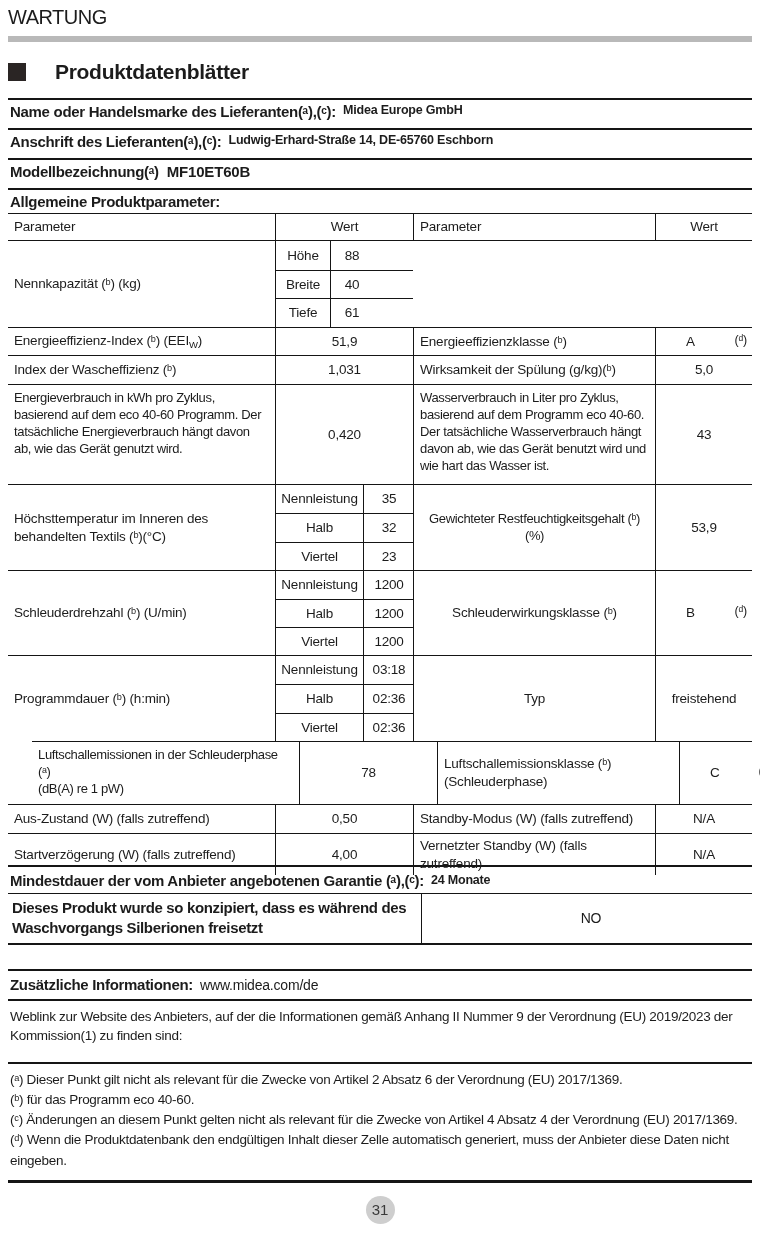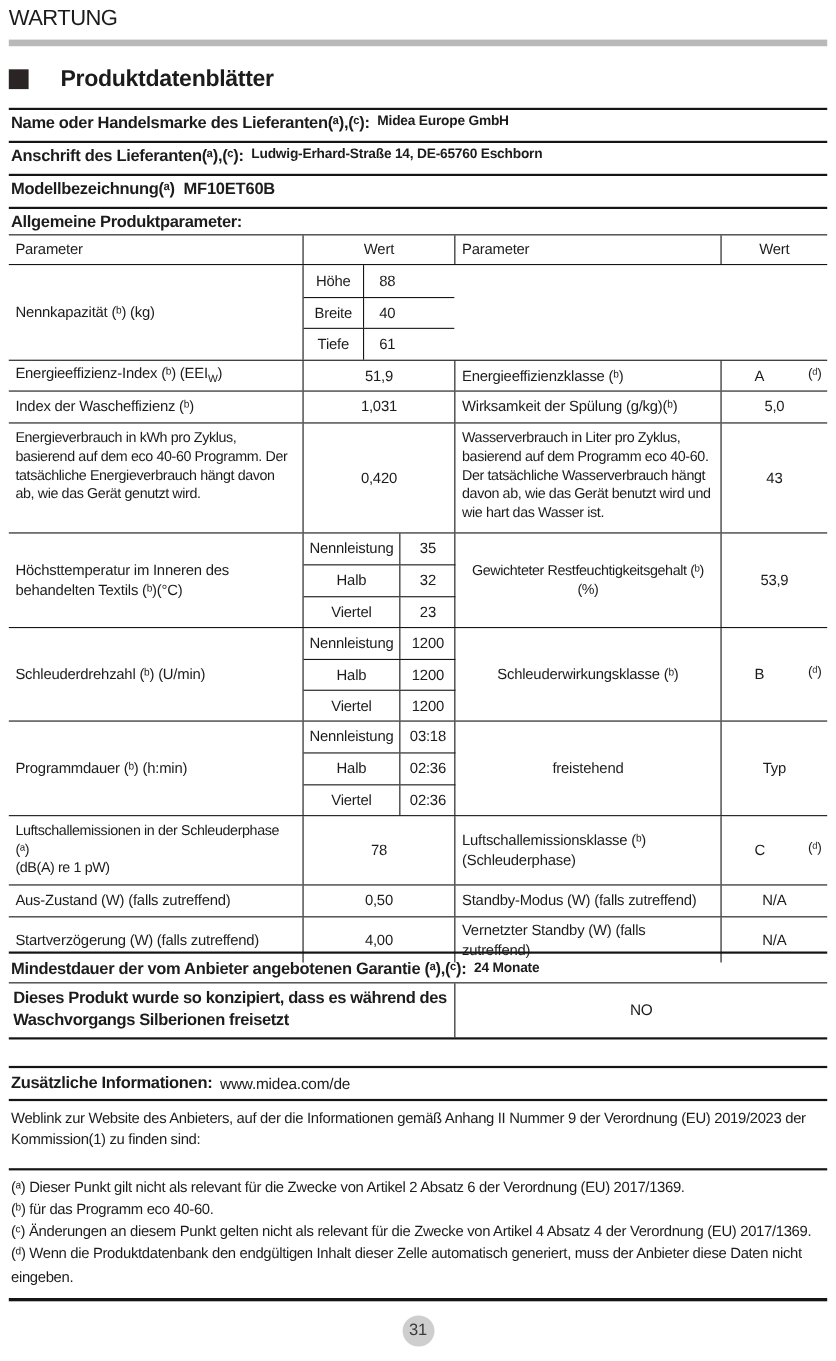--- a/index.html
+++ b/index.html
@@ -43,29 +43,29 @@
   .subgrid { display:grid; height:100%; grid-template-rows:1fr 1fr 1fr; }
   .sub-row { display:grid; grid-template-columns:87px 51px; }
   .sub-row4 { display:grid; grid-template-columns:54px 43px; }
   .subgrid > div + div { border-top:1.5px solid #151515; }
   .sub-lab, .sub-val { display:flex; align-items:center; justify-content:center; text-align:center; padding:2px; }
   .sub-val { border-left:1.5px solid #151515; }
   .rh-head { min-height:27px; }
   .rh-head .cell { padding-top:4px; padding-bottom:4px; }
   .rh87 { height:87px; } .rh28 { height:28px; } .rh29 { height:29px; }
   .rh100 { height:100px; } .rh86 { height:86px; } .rh85 { height:85px; }
-  .rh63 { height:63px; } .rh45 { height:32px; }
+  .rh63 { height:63px;margin-left:24px; } .rh45 { height:32px; }
   .class-cell { position:relative; }
   .class-letter { margin-left:24px; }
   .class-mark { position:absolute; right:5px; top:50%; transform:translateY(-62%); font-size:12.5px; }
   .eei-sub { font-size:9.5px; vertical-align:-3px; }
 
   
   .full-row { border-top:2px solid #151515; min-height:28px; display:flex; align-items:center; padding:2px; }
-  .silver-row { border-top:1.5px solid #151515; border-bottom:2.5px solid #151515; display:grid; grid-template-columns:405px 339px; min-height:50px; }
+  .silver-row { border-top:1.5px solid #151515; border-bottom:2.5px solid #151515; display:grid; grid-template-columns:405px 339px; min-height:50px;gap:8px; }
   .silver-left { font-weight:700; font-size:15px; letter-spacing:-0.35px; line-height:1.35; padding:4px 4px; display:flex; align-items:center; }
   .silver-right { border-left:1.5px solid #151515; display:flex; align-items:center; justify-content:center; font-size:14px; }
 
   
   .zusatz { margin-top:24px; border-top:2px solid #151515; border-bottom:2px solid #151515; min-height:32px; display:flex; align-items:center; padding:4px 2px; }
   .weblink { padding:6px 2px 16px 2px; border-bottom:2.5px solid #151515; font-size:13.5px; line-height:1.45; letter-spacing:-0.3px; }
   .footnotes { padding:6px 2px 9px 2px; border-bottom:3px solid #151515; font-size:13.5px; line-height:1.5; letter-spacing:-0.3px; }
 
   
   .page-circle {
@@ -220,22 +220,22 @@
             <div class="sub-row">
               <div class="sub-lab">Halb</div>
               <div class="sub-val">02:36</div>
             </div>
             <div class="sub-row">
               <div class="sub-lab">Viertel</div>
               <div class="sub-val">02:36</div>
             </div>
           </div>
         </div>
+        <div class="cell bl center">Typ</div>
         <div class="cell bl center">freistehend</div>
-        <div class="cell bl center">Typ</div>
       </div>
 
       <div class="t-row rh63">
         <div class="cell top pre tight">Luftschallemissionen in der Schleuderphase
 (ᵃ)
 (dB(A) re 1 pW)</div>
         <div class="cell bl center">78</div>
         <div class="cell bl pre">Luftschallemissionsklasse (ᵇ)
 (Schleuderphase)</div>
         <div class="cell bl class-cell">

